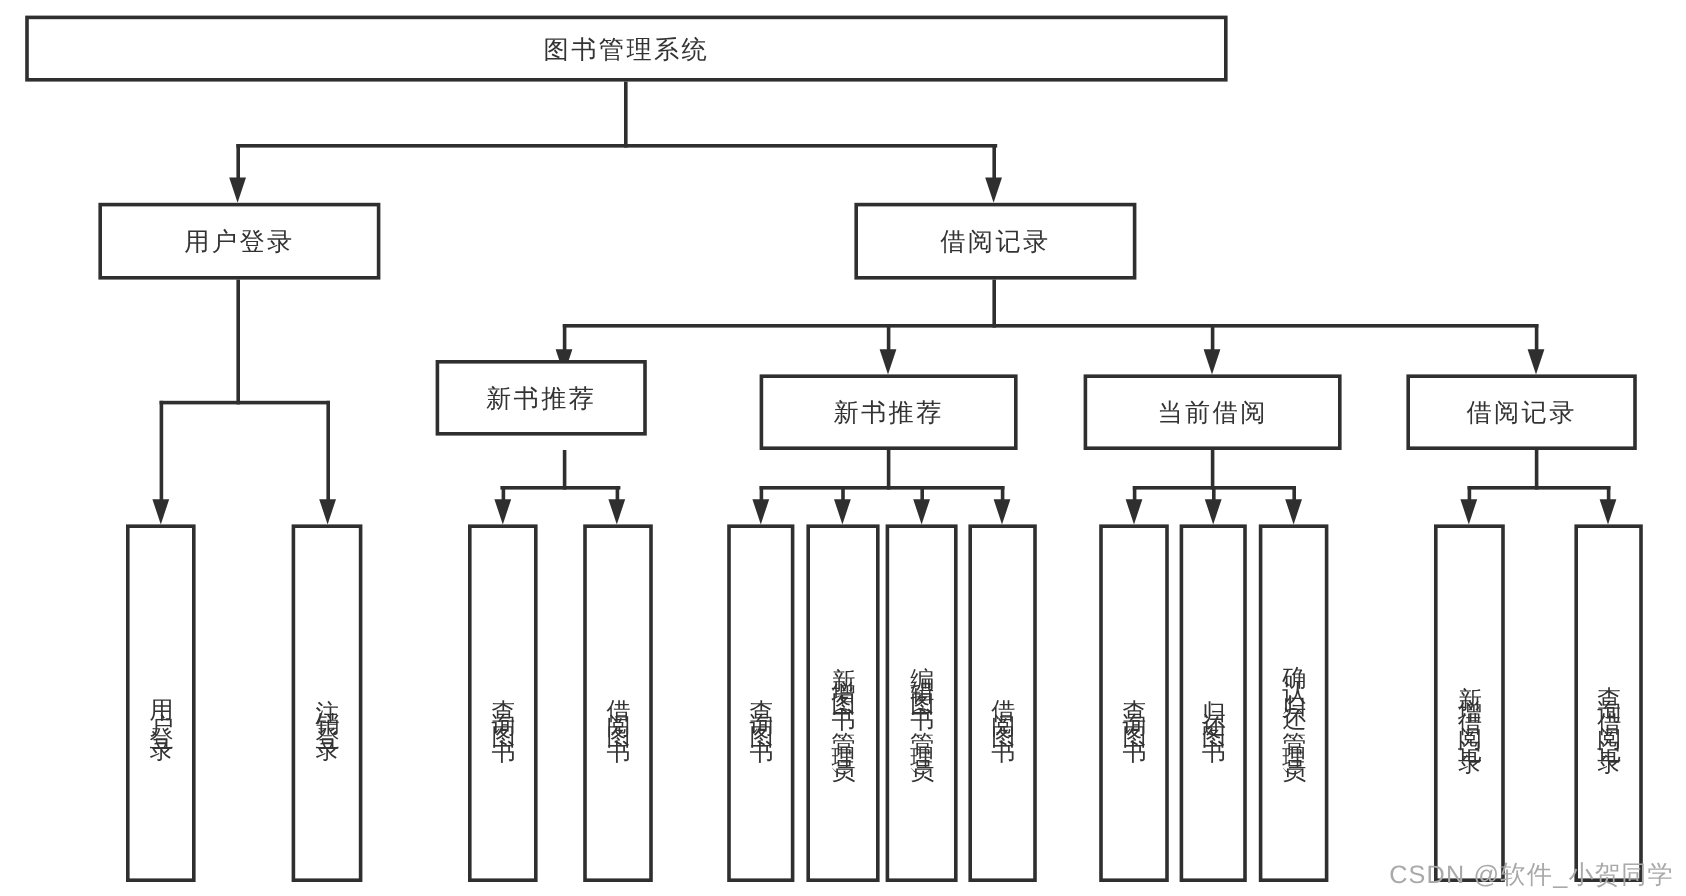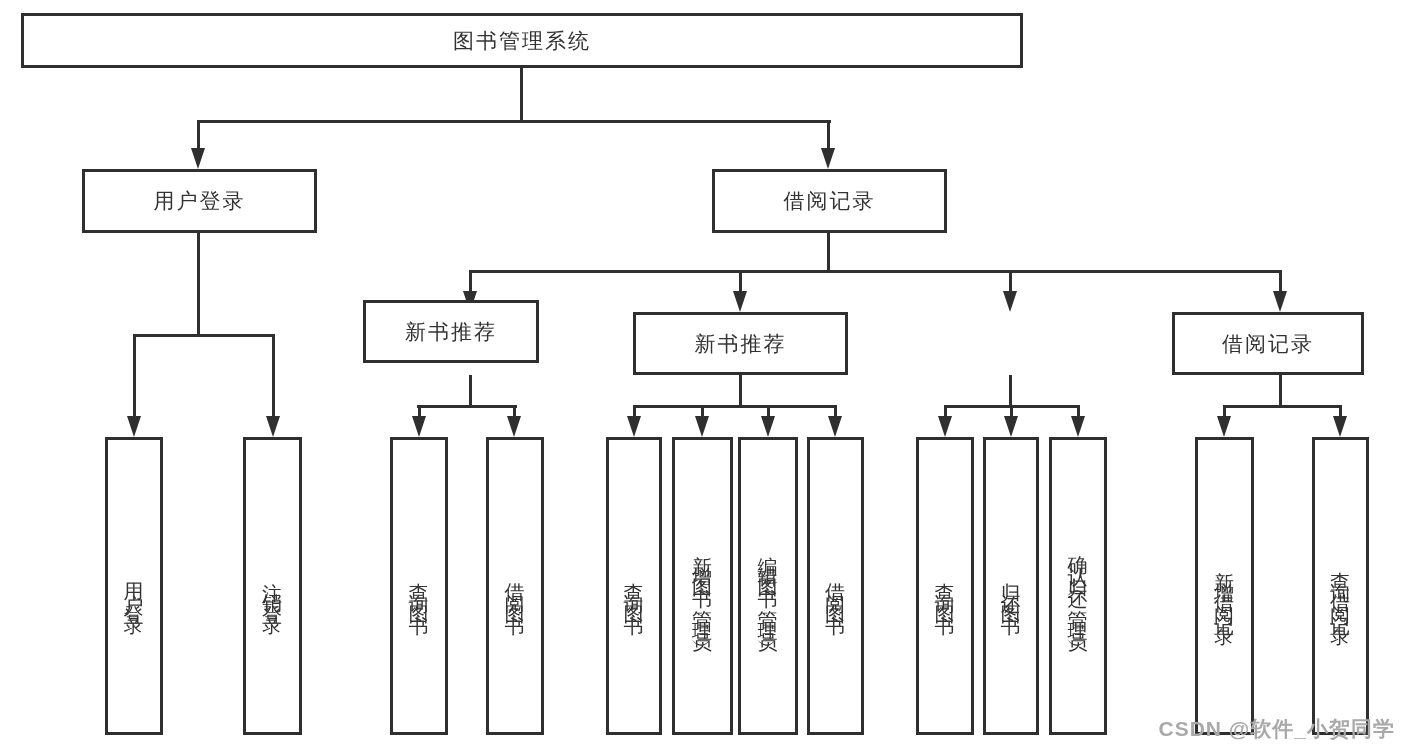--- a/index.html
+++ b/index.html
@@ -21,21 +21,21 @@
   }
   .hl{position:absolute;height:3px;background:var(--line,#2f2f2f);}
   .vl{position:absolute;width:3px;background:var(--line,#2f2f2f);}
   .ar{
     position:absolute;width:0;height:0;
     border-left:7px solid transparent;border-right:7px solid transparent;
     border-top:21px solid var(--line,#2f2f2f);
   }
   .watermark{
     position:absolute;right:10px;bottom:4px;
-    font-size:21px;color:var(--watermark,#a9a9a9);letter-spacing:1px;font-weight:bold;
+    font-size:21px;color:var(--watermark,#a9a9a9);letter-spacing:1px;
   }
 </style>
 </head>
 <body>
 
 <div class="canvas">
 
   <div class="box" style="left:21px;top:13px;width:1002px;height:55px">图书管理系统</div>
 
   <div class="vl" style="left:520px;top:68px;height:55px"></div>
@@ -61,20 +61,21 @@
   <div class="vl" style="left:739px;top:270px;height:23px"></div>
   <div class="vl" style="left:1009px;top:270px;height:23px"></div>
   <div class="vl" style="left:1279px;top:270px;height:23px"></div>
   <div class="ar" style="left:463px;top:291px"></div>
   <div class="ar" style="left:733px;top:291px"></div>
   <div class="ar" style="left:1003px;top:291px"></div>
   <div class="ar" style="left:1273px;top:291px"></div>
 
   <div class="box" style="left:363px;top:300px;width:176px;height:63px">新书推荐</div>
   <div class="box" style="left:633px;top:312px;width:215px;height:63px">新书推荐</div>
+  <div class="box" style="left:903px;top:312px;width:215px;height:63px">当前借阅</div>
   <div class="box" style="left:1172px;top:312px;width:192px;height:63px">借阅记录</div>
 
   <div class="vl" style="left:469px;top:375px;height:33px"></div>
   <div class="hl" style="left:417px;top:405px;width:100px"></div>
   <div class="vl" style="left:418px;top:405px;height:13px"></div>
   <div class="vl" style="left:513px;top:405px;height:13px"></div>
   <div class="ar" style="left:412px;top:416px"></div>
   <div class="ar" style="left:507px;top:416px"></div>
 
   <div class="vl" style="left:739px;top:375px;height:33px"></div>

